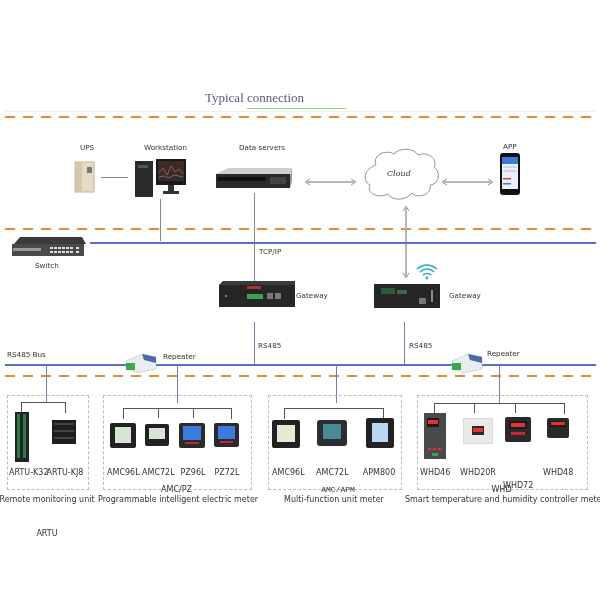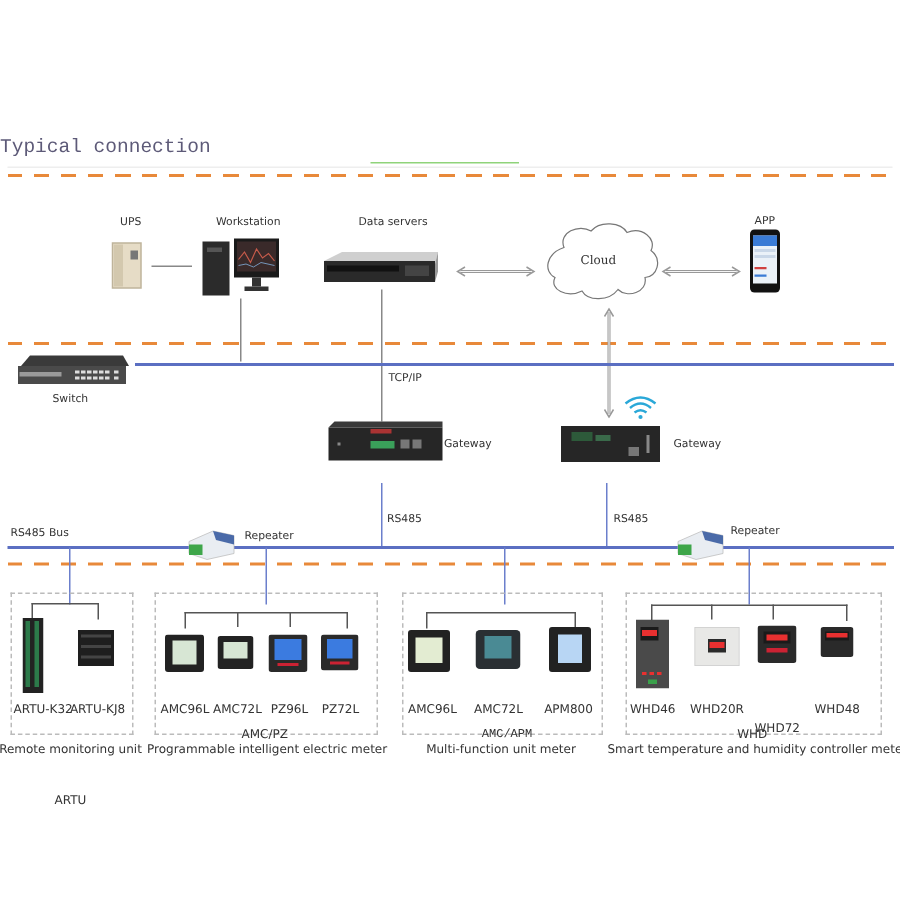--- a/index.html
+++ b/index.html
@@ -1,19 +1,19 @@
 <!DOCTYPE html>
 <html><head>
 <meta charset="utf-8">
 <style>
   html, body { margin:0; padding:0; background:#ffffff; }
   body { width:600px; height:600px; position:relative; overflow:hidden; font-family:"Liberation Sans", sans-serif; }
   .abs { position:absolute; }
   .lbl { position:absolute; font-size:8px; color:#333; white-space:nowrap; font-family:"DejaVu Sans", sans-serif; transform:scale(0.9); transform-origin:left top; }
-  .title { position:absolute; left:0; width:509px; top:90px; font-size:13px; color:#5d5a78; font-family:Liberation Mono, monospace; }
+  .title { position:absolute; left:0; width:509px; top:90px; text-align:center; font-size:13px; color:#5d5a78; font-family:Liberation Serif, serif; }
   .title-underline { position:absolute; left:247px; top:108px; width:99px; height:1px; background:#8fd37a; }
   .title-rule { position:absolute; left:5px; top:111px; width:590px; height:1px; background:#eeeeee; }
   .dash { position:absolute; left:5px; width:590px; height:2px;
           background:repeating-linear-gradient(90deg,#e8893a 0 10px, transparent 10px 18px); }
   .bus { position:absolute; height:2px; background:#5b6fc2; }
   .vline { position:absolute; width:1px; background:#6b7fcc; }
   .vgrey { position:absolute; width:1px; background:#888; }
   .group { position:absolute; border:1px dashed #bbb; }
   .bracket { position:absolute; border:1px solid #555; border-bottom:none; height:10px; }
   .tick { position:absolute; width:1px; height:10px; background:#555; }
@@ -73,21 +73,21 @@
       <polyline points="7,2 2,5 7,8" fill="none" stroke="#999"></polyline>
       <polyline points="48,2 53,5 48,8" fill="none" stroke="#999"></polyline>
     </svg>
 </div>
 
 <div class="abs" style="left:362px;top:147px;width:80px;height:55px;">
   <svg width="80" height="55">
     <path d="M14,18 C10,8 24,2 32,7 C38,0 52,1 56,8 C66,4 76,12 72,20 C80,26 76,38 68,38 C70,48 56,52 50,46 C44,54 30,54 26,47 C16,52 4,46 8,38 C0,34 2,22 14,18 Z" fill="#fff" stroke="#777" stroke-width="0.8"></path>
   </svg>
 </div>
-<div class="abs" style="left:387px;top:169px;font-size:8px;color:#333;font-family:'DejaVu Serif', serif;">Cloud</div>
+<div class="abs" style="left:387px;top:169px;font-size:8px;color:#333;font-family:'DejaVu Serif', serif;font-style:italic;">Cloud</div>
 
 <div class="abs" style="left:440px;top:173px;width:55px;height:10px;">
   <svg width="55" height="10">
       <line x1="4" y1="5" x2="51" y2="5" stroke="#999" stroke-width="2"></line>
       <line x1="4" y1="5" x2="51" y2="5" stroke="#fff" stroke-width="0.6"></line>
       <polyline points="7,2 2,5 7,8" fill="none" stroke="#999"></polyline>
       <polyline points="48,2 53,5 48,8" fill="none" stroke="#999"></polyline>
     </svg>
 </div>
 

